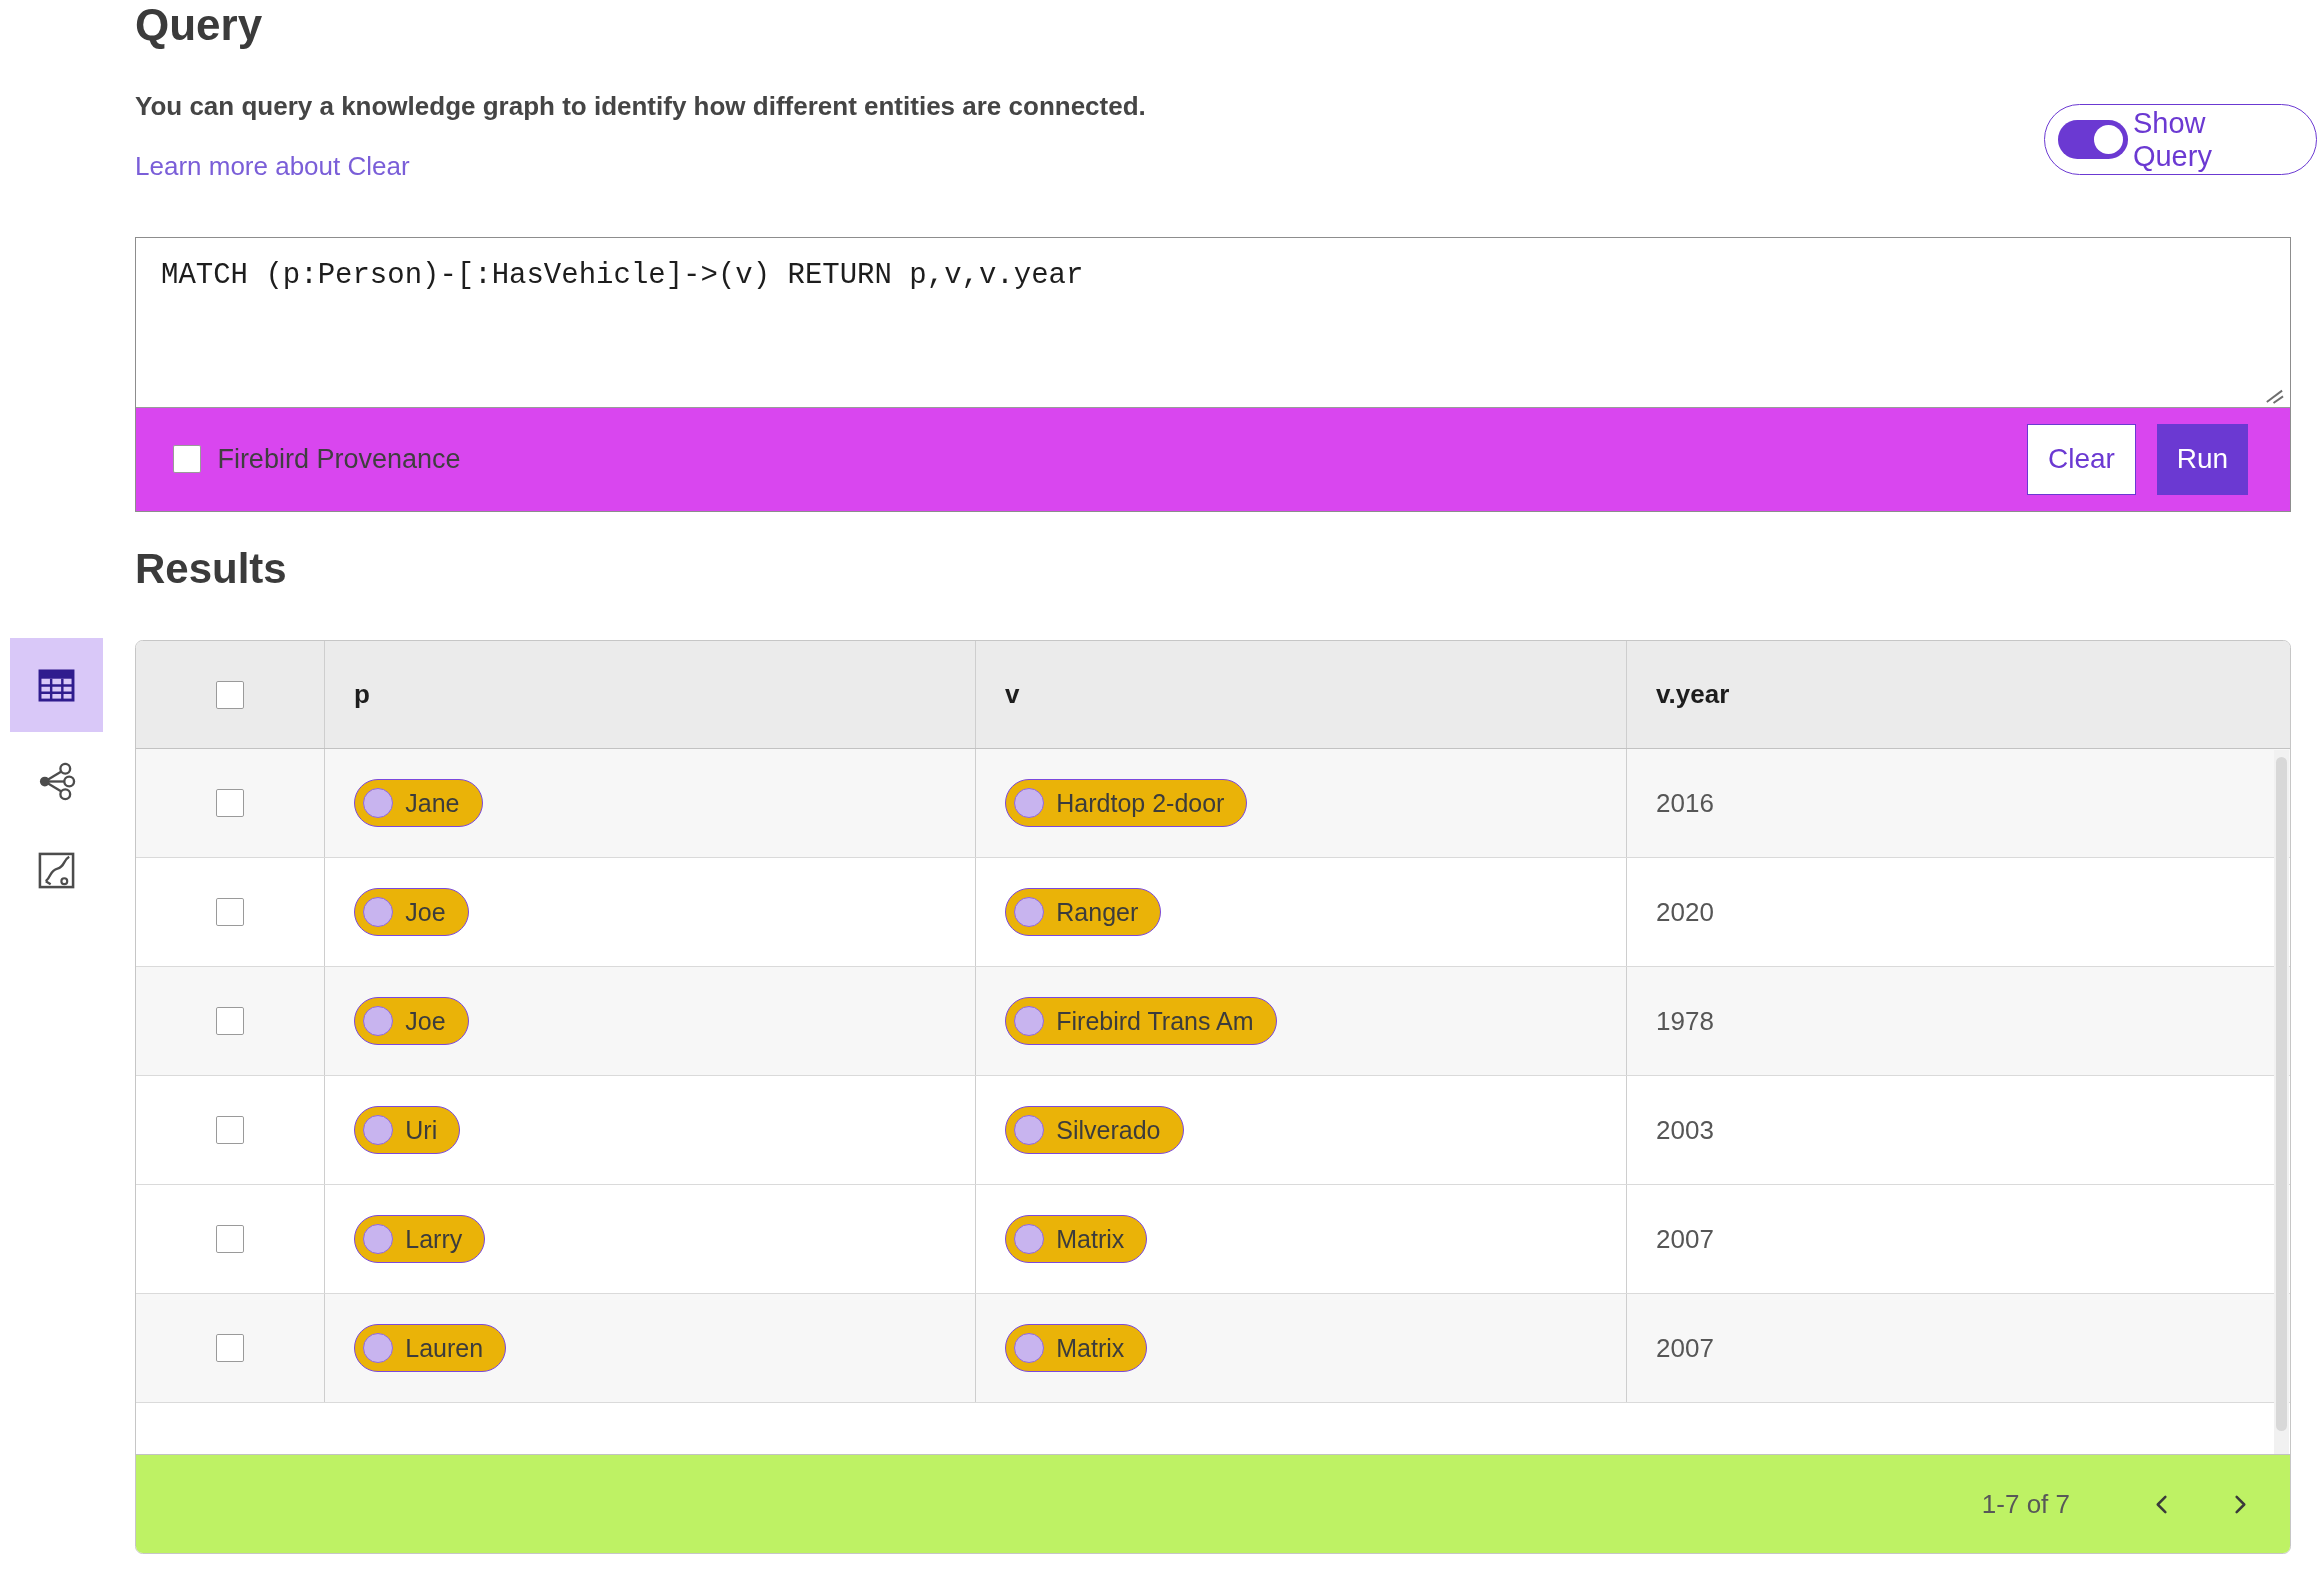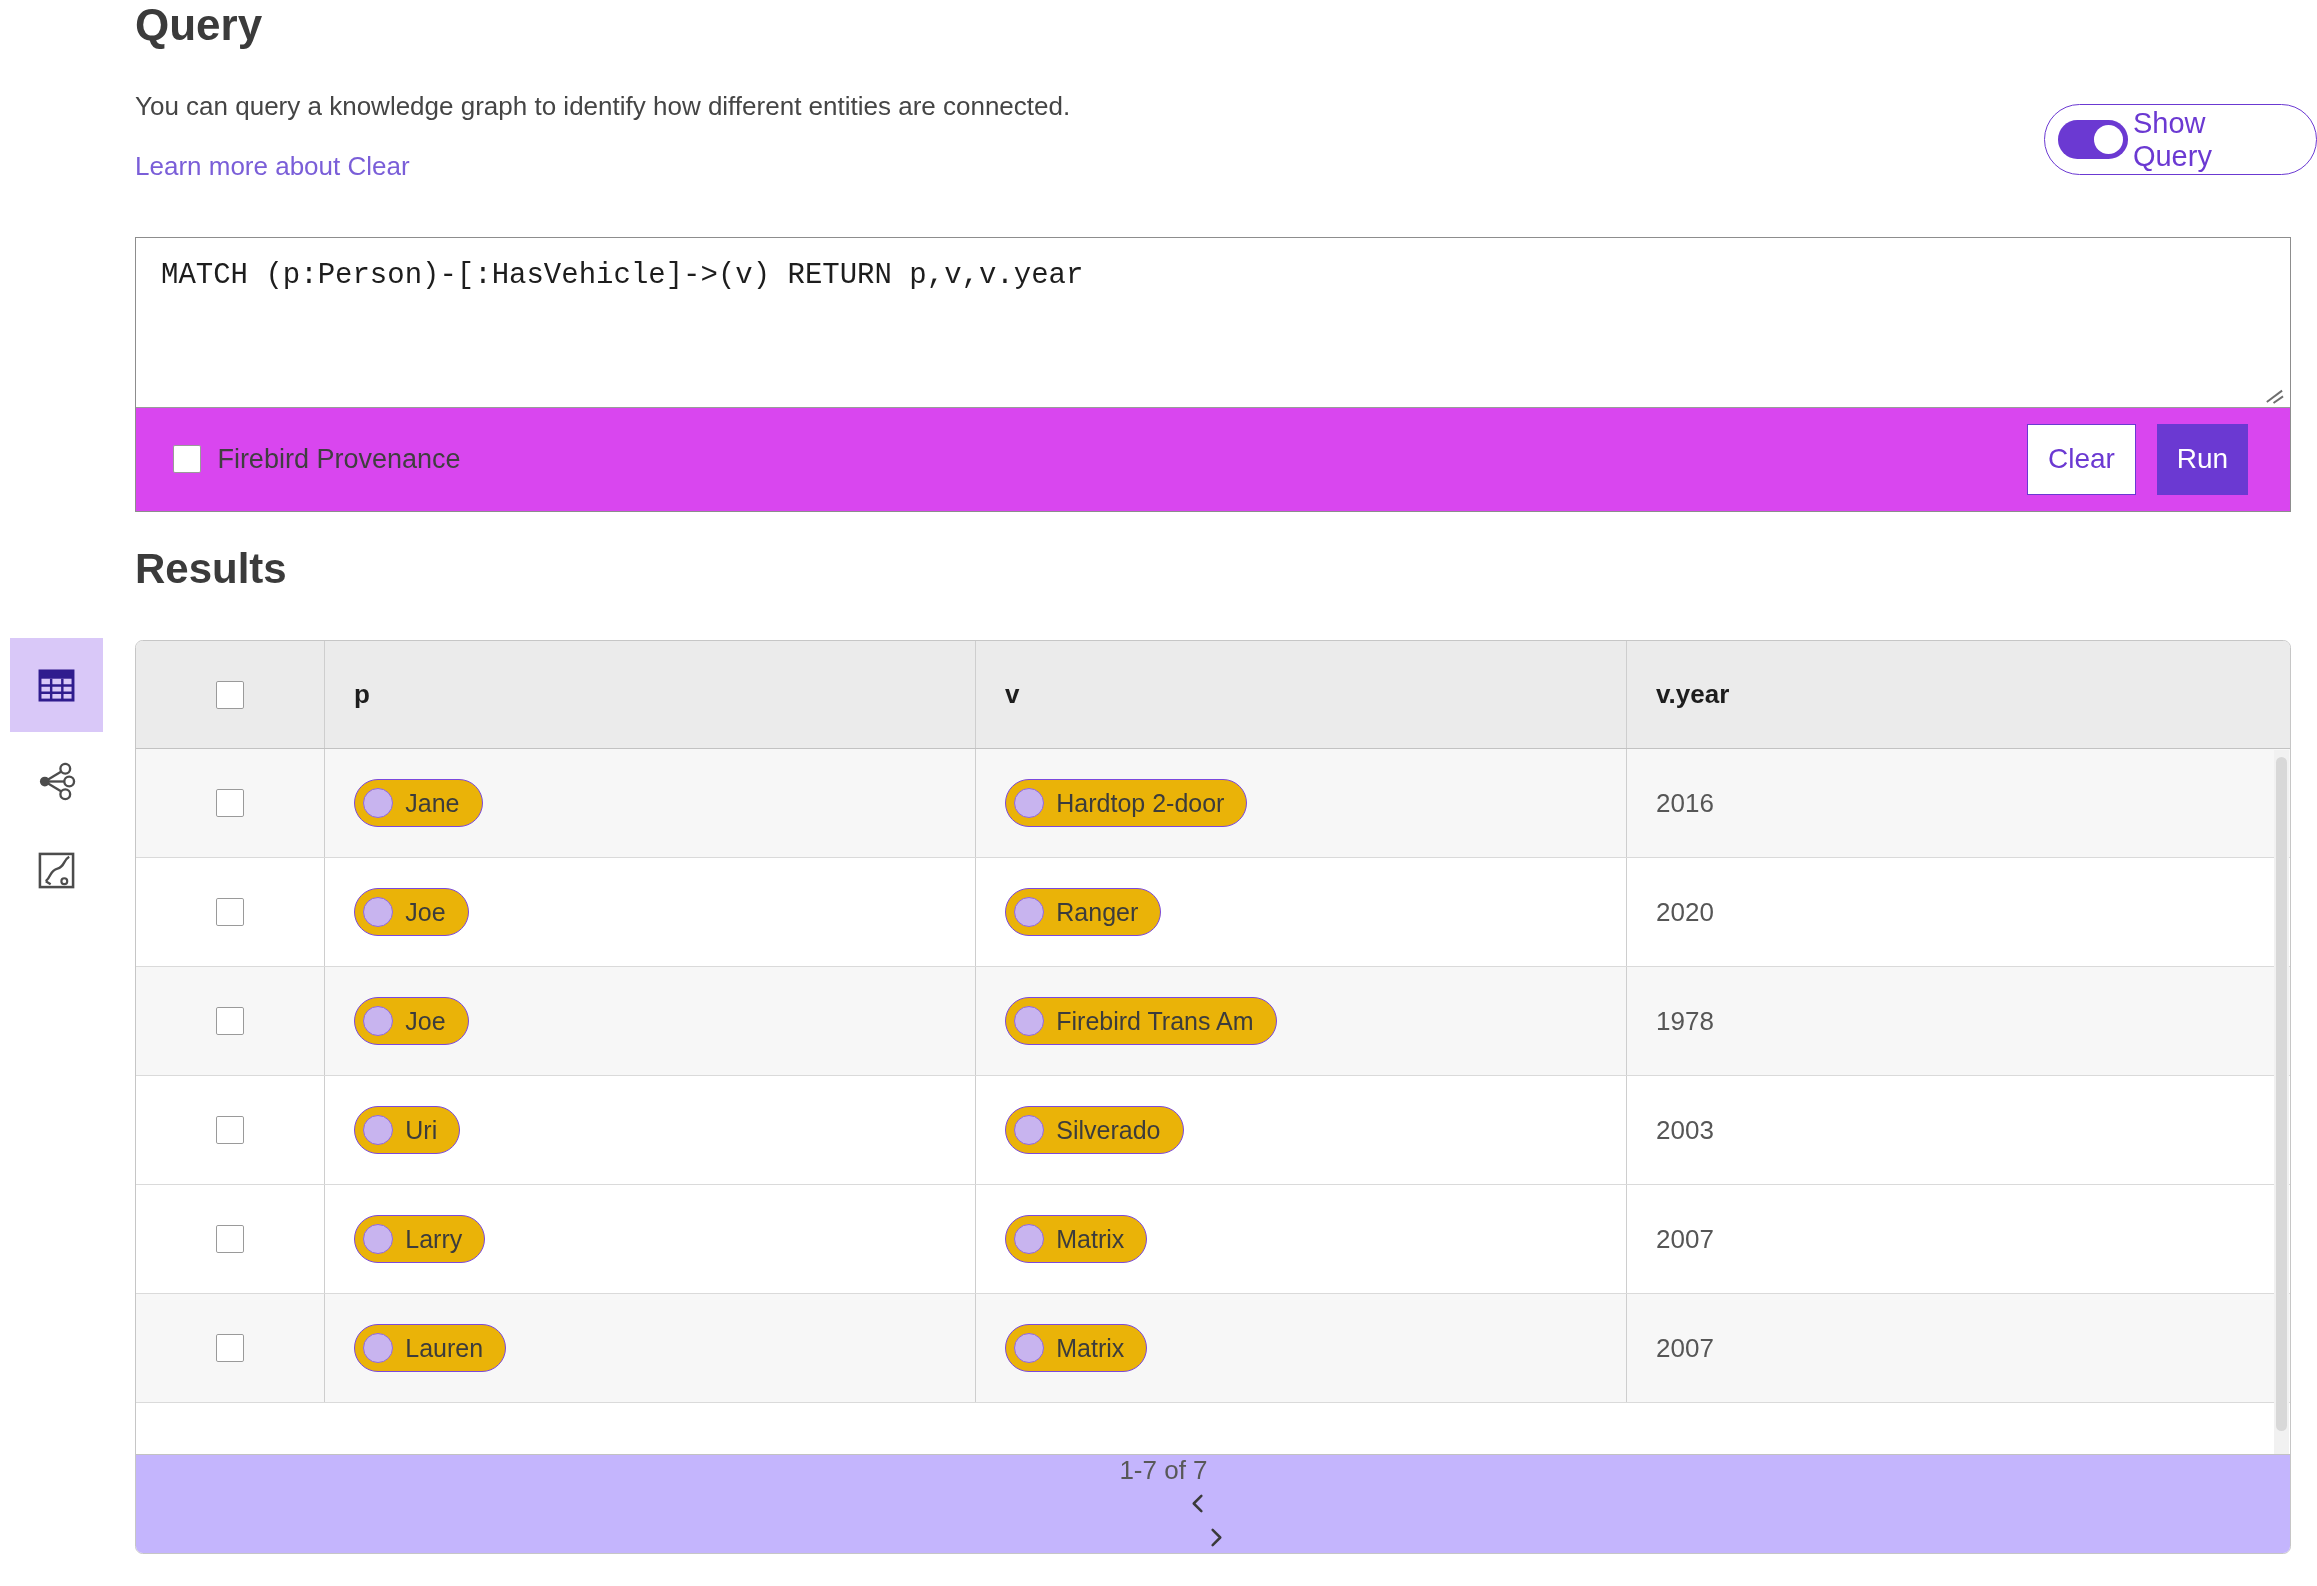--- a/index.html
+++ b/index.html
@@ -2,21 +2,21 @@
 <html><head>
 <meta charset="utf-8">
 <style>
   * { margin:0; padding:0; box-sizing:border-box; }
   html,body { width:2317px; height:1586px; background:#fff; overflow:hidden;
               font-family:"Liberation Sans", sans-serif; color:#3d3d3d; }
   .abs { position:absolute; }
 
   
   #page-title { left:135px; top:0px; font-size:44px; font-weight:700; color:#3b3b3b; }
-  #page-desc  { left:135px; top:91px; font-size:26px; color:#454545; }
+  #page-desc  { left:135px; top:91px; font-size:26px; color:#454545;font-weight:bold; }
   #learn-link { left:135px; top:151px; font-size:26px; color:#7a5ed8; cursor:pointer; }
 
   
   #show-query { left:2044px; top:104px; height:71px; border:1.9px solid #6b39d2;
     border-radius:36px; background:#fff; display:flex; align-items:center;
     padding:0 25px 0 12.6px; gap:5px; cursor:pointer; }
   .switch { width:71px; height:39px; background:#6b39d2; border-radius:19.3px; position:relative; }
   .knob { position:absolute; right:4.8px; top:4.8px; width:29px; height:29px; background:#fff; border-radius:50%; }
   #show-query .lbl { font-size:29px; color:#6b39d2; }
 
@@ -60,23 +60,23 @@
     border-radius:24px; background:#eab308; padding:0 22px 0 7.7px; gap:12.6px; cursor:pointer; }
   .pill .dot { width:30px; height:30px; border-radius:50%; background:#c8b4ef; border:1.9px solid #9168dd; flex:none; }
   .pill .plbl { font-size:25px; color:#3c3c3c; white-space:nowrap; }
   .yearval { font-size:26px; color:#565656; }
 
   
   #vscroll { position:absolute; top:109px; right:1px; width:15.4px; height:704px; background:#f1f1f1; cursor:pointer; }
   #vthumb { position:absolute; top:6.8px; left:1.9px; width:11.6px; height:674px; background:#d8d8d8; border-radius:5.8px; }
 
   
-  #tfooter { position:absolute; left:0; right:0; top:813px; height:100px; background:#c4b5fd;
+  #tfooter { position:absolute; left:0; right:0; top:813px; height:100px; background:#bef264;
     border-top:1px solid #c2c2c2; display:flex; align-items:center; justify-content:flex-end;
-    padding-right:29px;flex-direction:column; }
+    padding-right:29px; }
   #page-range { font-size:26px; color:#585858; margin-right:70px; }
   .pg-btn { width:44px; height:44px; display:flex; align-items:center; justify-content:center;
     background:none; border:none; cursor:pointer; }
   .pg-btn + .pg-btn { margin-left:33px; }
 </style>
 </head>
 <body>
 
 <h1 id="page-title" class="abs">Query</h1>
 <p id="page-desc" class="abs">You can query a knowledge graph to identify how different entities are connected.</p>

